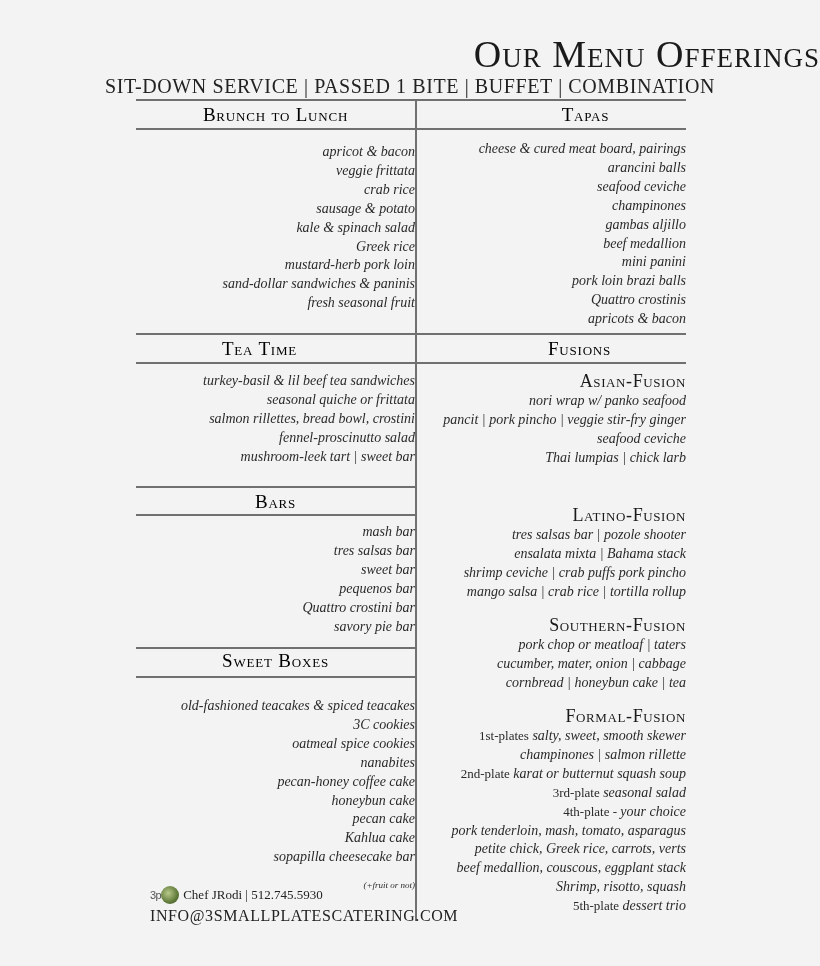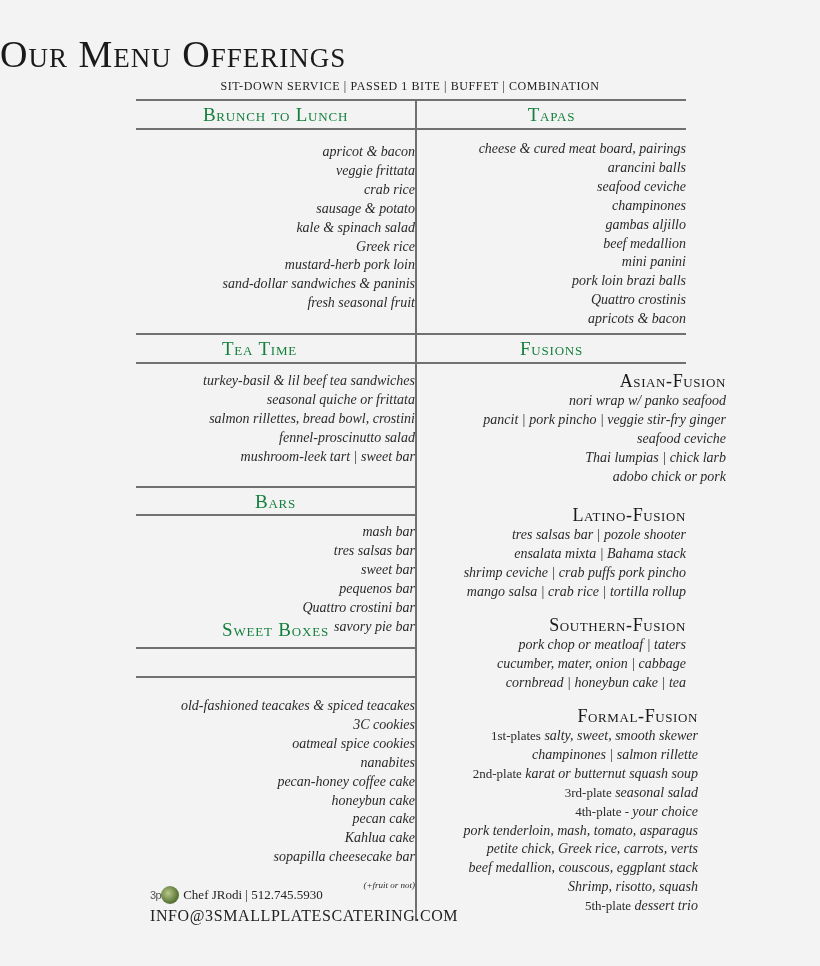--- a/index.html
+++ b/index.html
@@ -6,37 +6,37 @@
   body {
     width: 820px; height: 966px;
     background: #f3f3f3;
     position: relative;
     overflow: hidden;
     color: #1e1e1e;
     font-family: "Liberation Serif", "DejaVu Serif", serif;
   }
   .title {
     position: absolute; top: 32px; left: 0; width: 820px;
-    text-align: left;
+    text-align: right;
     font-size: 38px; font-variant: small-caps; letter-spacing: 1px;
     font-family: "Liberation Serif", serif; color: #1a1a1a;
     line-height: 44px;
   }
   .subtitle {
     position: absolute; top: 76px; left: 0; width: 820px;
     text-align: center;
-    font-size: 12px; letter-spacing: 0.6px; text-transform: uppercase;
+    font-size: 20px; letter-spacing: 0.6px; text-transform: uppercase;
     line-height: 20px; color: #222;
   }
   .hline { position: absolute; height: 2px; background: #707070; }
   .vline { position: absolute; width: 2px; background: #707070; }
   .sec-head {
     position: absolute; text-align: center;
     font-size: 19px; font-variant: small-caps; letter-spacing: 0.8px;
-    line-height: 24px; color: #15803d;
+    line-height: 24px; color: #000000;
   }
   .list {
     position: absolute; text-align: right;
     font-style: italic; font-size: 14px; line-height: 18.9px; color: #2a2a2a;
   }
   .list div { white-space: nowrap; }
   .sub-head {
     font-style: normal; font-variant: small-caps; font-size: 18px;
     letter-spacing: 0.6px; line-height: 22px; color: #1a1a1a;
   }
@@ -78,21 +78,21 @@
   <div>veggie frittata</div>
   <div>crab rice</div>
   <div>sausage &amp; potato</div>
   <div>kale &amp; spinach salad</div>
   <div>Greek rice</div>
   <div>mustard-herb pork loin</div>
   <div>sand-dollar sandwiches  &amp; paninis</div>
   <div>fresh seasonal fruit</div>
 </div>
 
-<div class="sec-head" style="left:417px;top:103px;width:269px;">Tapas</div>
+<div class="sec-head" style="left:417px;top:103px;width:269px;padding-left:34px;">Tapas</div>
 <div class="list" style="left:417px;top:140px;width:269px;">
   <div>cheese &amp; cured meat board, pairings</div>
   <div>arancini balls</div>
   <div>seafood ceviche</div>
   <div>champinones</div>
   <div>gambas aljillo</div>
   <div>beef medallion</div>
   <div>mini panini</div>
   <div>pork loin brazi balls</div>
   <div>Quattro crostinis</div>
@@ -111,61 +111,60 @@
 <div class="sec-head" style="left:136px;top:490px;width:279px;">Bars</div>
 <div class="list" style="left:136px;top:523px;width:279px;">
   <div>mash bar</div>
   <div>tres salsas bar</div>
   <div>sweet bar</div>
   <div>pequenos bar</div>
   <div>Quattro crostini  bar</div>
   <div>savory pie bar</div>
 </div>
 
-<div class="sec-head" style="left:136px;top:618px;width:279px;">Sweet Boxes</div>
+<div class="sec-head" style="left:136px;top:649px;width:279px;">Sweet Boxes</div>
 <div class="list" style="left:136px;top:697px;width:279px;">
   <div>old-fashioned teacakes &amp; spiced teacakes</div>
   <div>3C cookies</div>
   <div>oatmeal spice cookies</div>
   <div>nanabites</div>
   <div>pecan-honey coffee cake</div>
   <div>honeybun cake</div>
   <div>pecan cake</div>
   <div>Kahlua cake</div>
   <div>sopapilla cheesecake bar</div>
   <div class="note">(+fruit or not)</div>
 </div>
 
-<div class="sec-head" style="left:417px;top:337px;width:269px;">Fusions</div>
+<div class="sec-head" style="left:417px;top:337px;width:269px;padding-left:28px;">Fusions</div>
 
-<div class="list" style="left:417px;top:370px;width:269px;padding-left:40px;">
+<div class="list" style="left:417px;top:370px;width:269px;">
   <div class="sub-head">Asian-Fusion</div>
   <div>nori wrap w/ panko seafood</div>
   <div>pancit | pork pincho | veggie stir-fry ginger</div>
   <div>seafood ceviche</div>
   <div>Thai lumpias  | chick larb</div>
-  <div>adobo chick or pork</div>
 </div>
 
 <div class="list" style="left:417px;top:504px;width:269px;">
   <div class="sub-head">Latino-Fusion</div>
   <div>tres salsas bar  | pozole shooter</div>
   <div>ensalata mixta  | Bahama stack</div>
   <div>shrimp ceviche | crab puffs pork pincho</div>
   <div>mango salsa | crab rice | tortilla rollup</div>
 </div>
 
 <div class="list" style="left:417px;top:614px;width:269px;">
   <div class="sub-head">Southern-Fusion</div>
   <div>pork chop or meatloaf | taters</div>
   <div>cucumber, mater, onion | cabbage</div>
   <div>cornbread | honeybun cake | tea</div>
 </div>
 
-<div class="list" style="left:417px;top:705px;width:269px;padding-left:12px;">
+<div class="list" style="left:417px;top:705px;width:269px;">
   <div class="sub-head">Formal-Fusion</div>
   <div><span class="plate">1st-plates</span><span> salty, sweet, smooth skewer</span></div>
   <div><span class="plate"></span><span>champinones | salmon rillette</span></div>
   <div><span class="plate">2nd-plate</span><span> karat or butternut squash soup</span></div>
   <div><span class="plate">3rd-plate</span><span>  seasonal salad</span></div>
   <div><span class="plate">4th-plate - </span><span>your choice</span></div>
   <div><span class="plate"></span><span>pork tenderloin, mash, tomato, asparagus</span></div>
   <div><span class="plate"></span><span>petite chick, Greek rice, carrots, verts</span></div>
   <div><span class="plate"></span><span>beef medallion, couscous, eggplant stack</span></div>
   <div><span class="plate"></span><span>Shrimp, risotto, squash</span></div>

